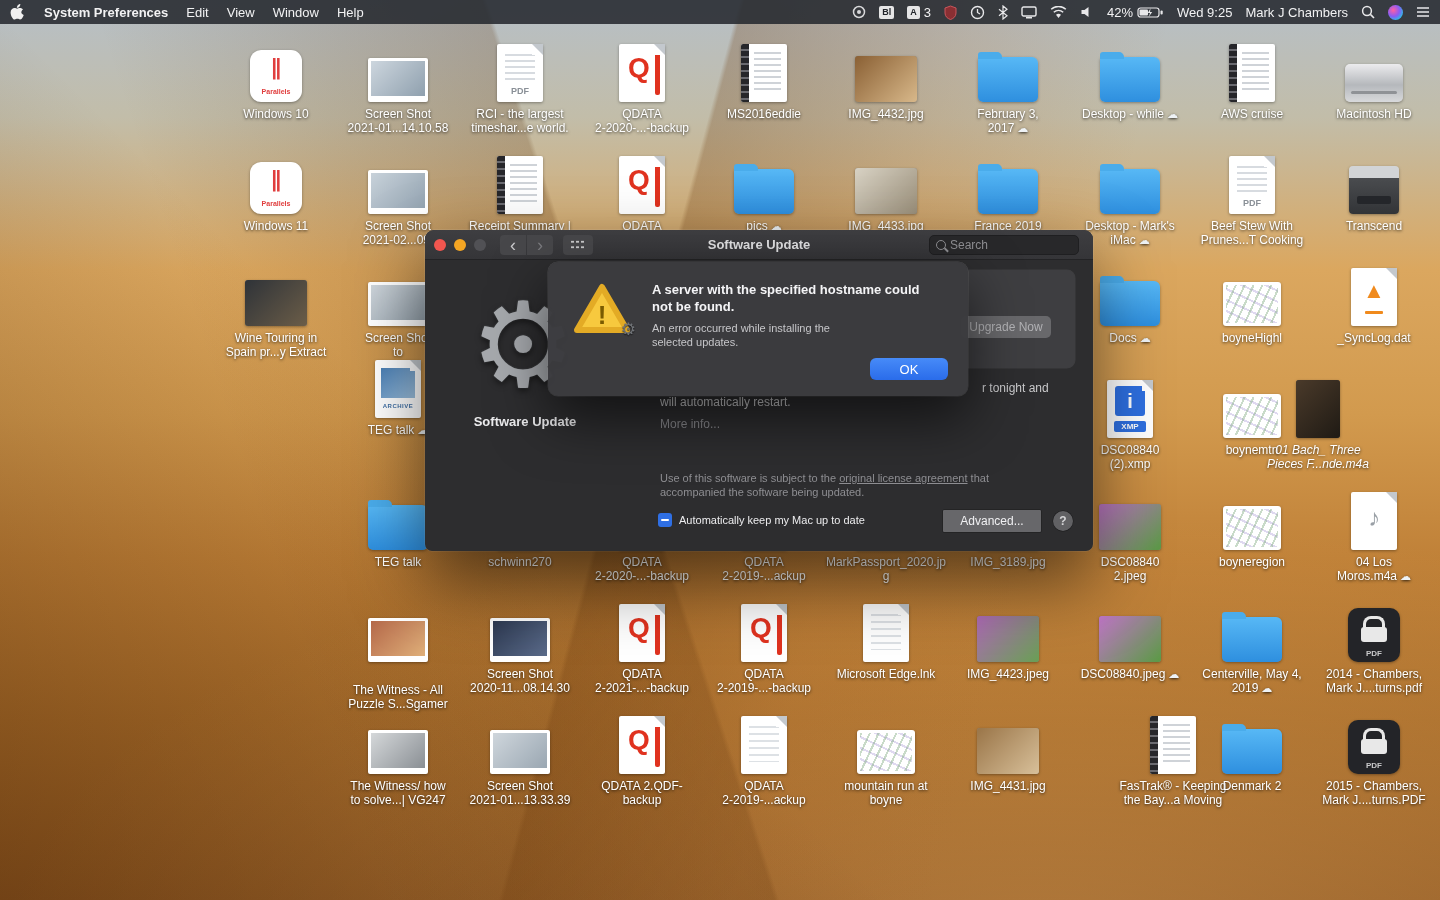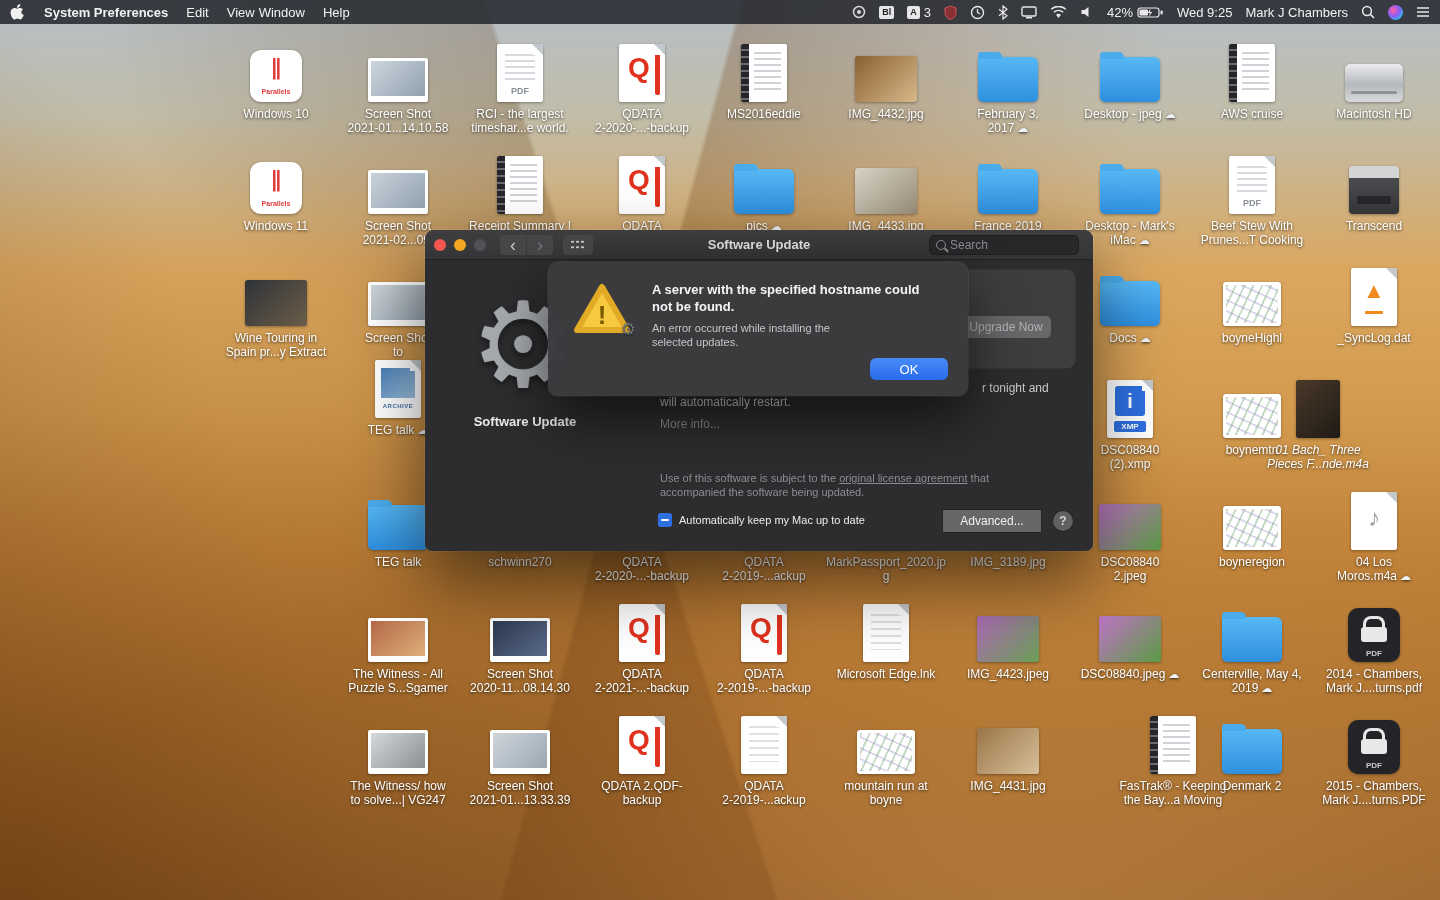--- a/index.html
+++ b/index.html
@@ -263,21 +263,21 @@
         </div>
       <div class="di-label"><span class="di-text">February 3,
 2017</span><span class="di-cloud" style="display: inline;">☁</span></div>
     </div>
       <div class="di t-folder" style="left: 1069px; top: 38px;">
       <div class="di-glyphwrap">
           <div class="di-glyph">
             <div class="di-x"></div>
           </div>
         </div>
-      <div class="di-label"><span class="di-text">Desktop - jpeg</span><span class="di-cloud" style="display: inline;">☁</span></div>
+      <div class="di-label"><span class="di-text">Desktop - while</span><span class="di-cloud" style="display: inline;">☁</span></div>
     </div>
       <div class="di t-notebook" style="left: 1191px; top: 38px;">
       <div class="di-glyphwrap">
           <div class="di-glyph">
             <div class="di-art"></div>
             <div class="di-x"></div>
           </div>
         </div>
       <div class="di-label"><span class="di-text">AWS cruise</span></div>
     </div>
@@ -538,21 +538,21 @@
       <div class="di t-music" style="left: 1313px; top: 486px;">
       <div class="di-glyphwrap">
           <div class="di-glyph">
             <div class="di-art"></div>
             <div class="di-x"></div>
           </div>
         </div>
       <div class="di-label"><span class="di-text">04 Los
 Moros.m4a</span><span class="di-cloud" style="display: inline;">☁</span></div>
     </div>
-      <div class="di t-screenshot" style="left: 337px; top: 598px;">
+      <div class="di t-screenshot" style="left: 337px; top: 598px; gap: 16px;">
       <div class="di-glyphwrap">
           <div class="di-glyph">
             <div class="di-art" style="background: linear-gradient(135deg, rgb(181, 105, 74), rgb(224, 176, 122));"></div>
             <div class="di-x"></div>
           </div>
         </div>
       <div class="di-label"><span class="di-text">The Witness - All
 Puzzle S...Sgamer</span></div>
     </div>
       <div class="di t-screenshot" style="left: 459px; top: 598px;">
@@ -720,21 +720,21 @@
     </div>
     </div>
 
   <div class="menubar">
     <div class="mb-left">
       <span class="apple-logo">
         <svg width="14" height="16" viewBox="0 0 14 16">
             <path fill="#f0f0f0" d="M11.3 8.6c0-2 1.6-3 1.7-3-1-1.4-2.4-1.6-2.9-1.6-1.2-.1-2.4.7-3 .7-.6 0-1.6-.7-2.6-.7C2.6 4 .6 5.6.6 8.5c0 1.8.7 3.7 1.5 4.9.7 1 1.5 2.2 2.6 2.1 1-.1 1.4-.7 2.7-.7s1.6.7 2.7.7c1.1 0 1.8-1 2.5-2 .8-1.2 1.1-2.3 1.1-2.4 0 0-2.3-.9-2.4-2.5zM9.4 2.7c.6-.7 1-1.7.9-2.7-.9 0-1.9.6-2.5 1.3-.5.6-1 1.6-.9 2.6 1 0 2-.5 2.5-1.2z"></path>
           </svg>
       </span>
-      <span id="menus"><span class="menu-item first" style="margin-right: 18px;">System Preferences</span><span class="menu-item" style="margin-right: 18px;">Edit</span><span class="menu-item" style="margin-right: 4px;">View</span><span class="menu-item" style="margin-right: 18px;">Window</span><span class="menu-item" style="margin-right: 18px;">Help</span></span>
+      <span id="menus"><span class="menu-item first" style="margin-right: 18px;">System Preferences</span><span class="menu-item" style="margin-right: 18px;">Edit</span><span class="menu-item" style="margin-right: 18px;">View</span><span class="menu-item" style="margin-right: 18px;">Window</span><span class="menu-item" style="margin-right: 18px;">Help</span></span>
     </div>
     <div class="mb-right">
       <span class="st">
           <svg width="14" height="14" viewBox="0 0 14 14">
             <circle cx="7" cy="7" r="5.5" stroke="#d8d8da" fill="none" stroke-width="1.5"></circle>
             <circle cx="7" cy="7" r="2" fill="#d8d8da"></circle>
           </svg>
         </span>
       <span class="st badge">Bl</span>
       <span class="st">

